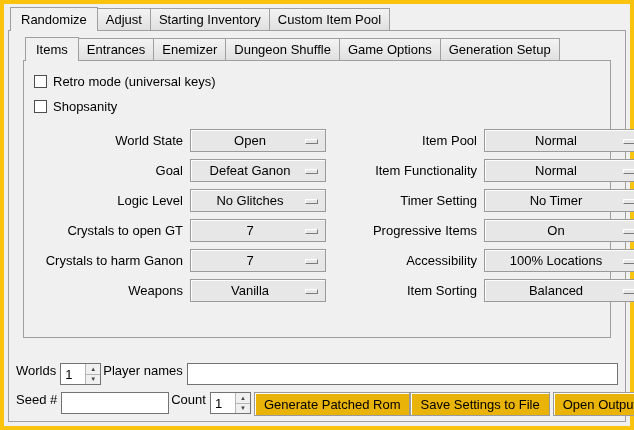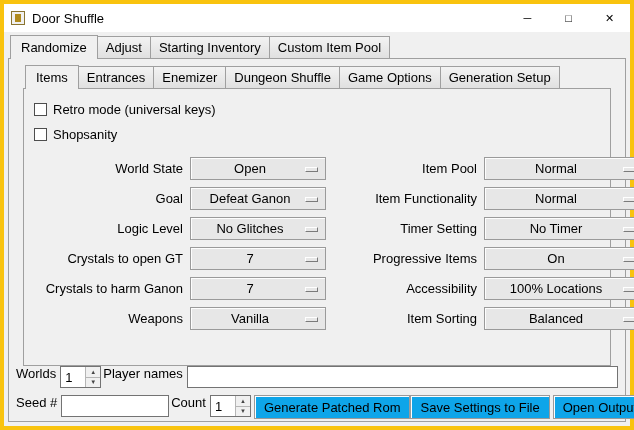--- a/index.html
+++ b/index.html
@@ -109,50 +109,35 @@
     font:13px "Liberation Sans","DejaVu Sans",sans-serif;
     padding:0 0 0 4px;
   }
   .spin-btns { width:15px; display:flex; flex-direction:column; border-left:1px solid #b5b5b5; }
   .spin-btn {
     flex:1; display:flex; align-items:center; justify-content:center;
     font-size:6px; color:#444; background:#f0f0f0; cursor:default; line-height:1;
   }
   .spin-btn + .spin-btn { border-top:1px solid #b5b5b5; }
   .btn {
-    height:24px; background:#0ea5e9;
+    height:24px; background:#eab308;
     border:1px solid #9a9a9a;
     box-shadow:inset 1px 1px 0 #fdfdfd;
     font:13px "Liberation Sans","DejaVu Sans",sans-serif;
     padding:0 9px; white-space:nowrap; cursor:default;
   }
   .btn + .btn { margin-left:3px; }
   .gen-btn { margin-left:3px; }
   .flex-spacer { flex:1; }
 </style>
 </head>
 <body>
 
 <div class="window">
 
-  <div class="titlebar">
-    <span class="app-icon"></span>
-    <span class="title">Door Shuffle</span>
-    <div class="caption-buttons">
-      <div class="cap-btn">
-          <span>─</span>
-        </div>
-      <div class="cap-btn">
-          <span>□</span>
-        </div>
-      <div class="cap-btn close">
-          <span>✕</span>
-        </div>
-    </div>
-  </div>
 
   <div class="notebook outer-notebook">
     <div class="tab-strip">
       <div class="tab selected">Randomize</div>
       <div class="tab">Adjust</div>
       <div class="tab">Starting Inventory</div>
       <div class="tab">Custom Item Pool</div>
     </div>
     <div class="pane outer-pane">
 

